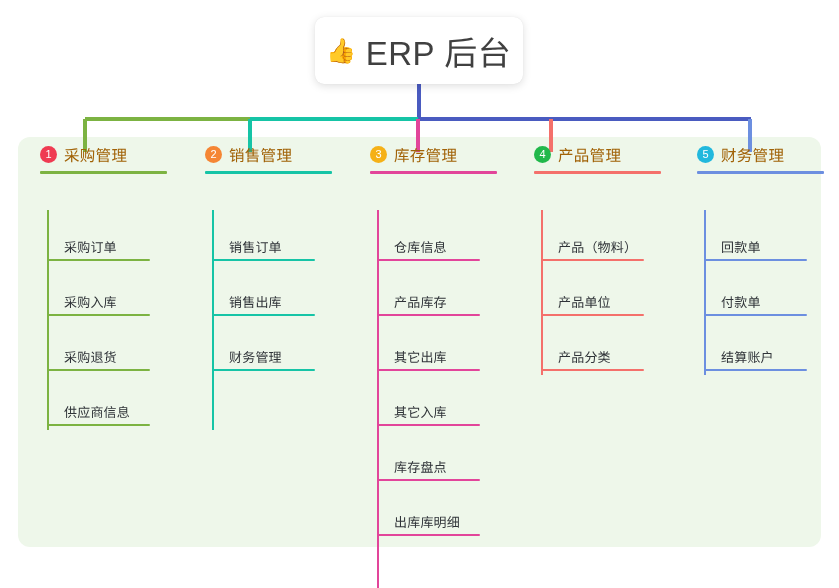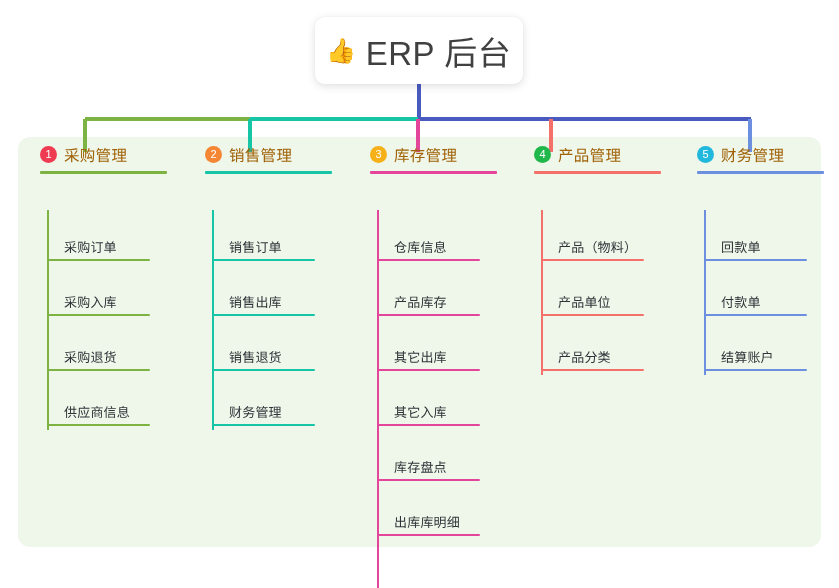--- a/index.html
+++ b/index.html
@@ -221,24 +221,20 @@
           <div class="spine" style="height: 220px;"></div>
           <div class="leaf">
             <span class="leaf-label">销售订单</span>
             <div class="leaf-rule"></div>
           </div>
           <div class="leaf">
             <span class="leaf-label">销售出库</span>
             <div class="leaf-rule"></div>
           </div>
           <div class="leaf">
-            <span class="leaf-label">销售退货</span>
-            <div class="leaf-rule"></div>
-          </div>
-          <div class="leaf">
             <span class="leaf-label">财务管理</span>
             <div class="leaf-rule"></div>
           </div>
         </div>
       </div>
       <div class="column" style="left: 334px; color: rgb(226, 69, 154);">
         <div class="col-head">
           <span class="badge" style="background: rgb(245, 177, 23);">3</span>
           <span class="col-title">库存管理</span>
         </div>

